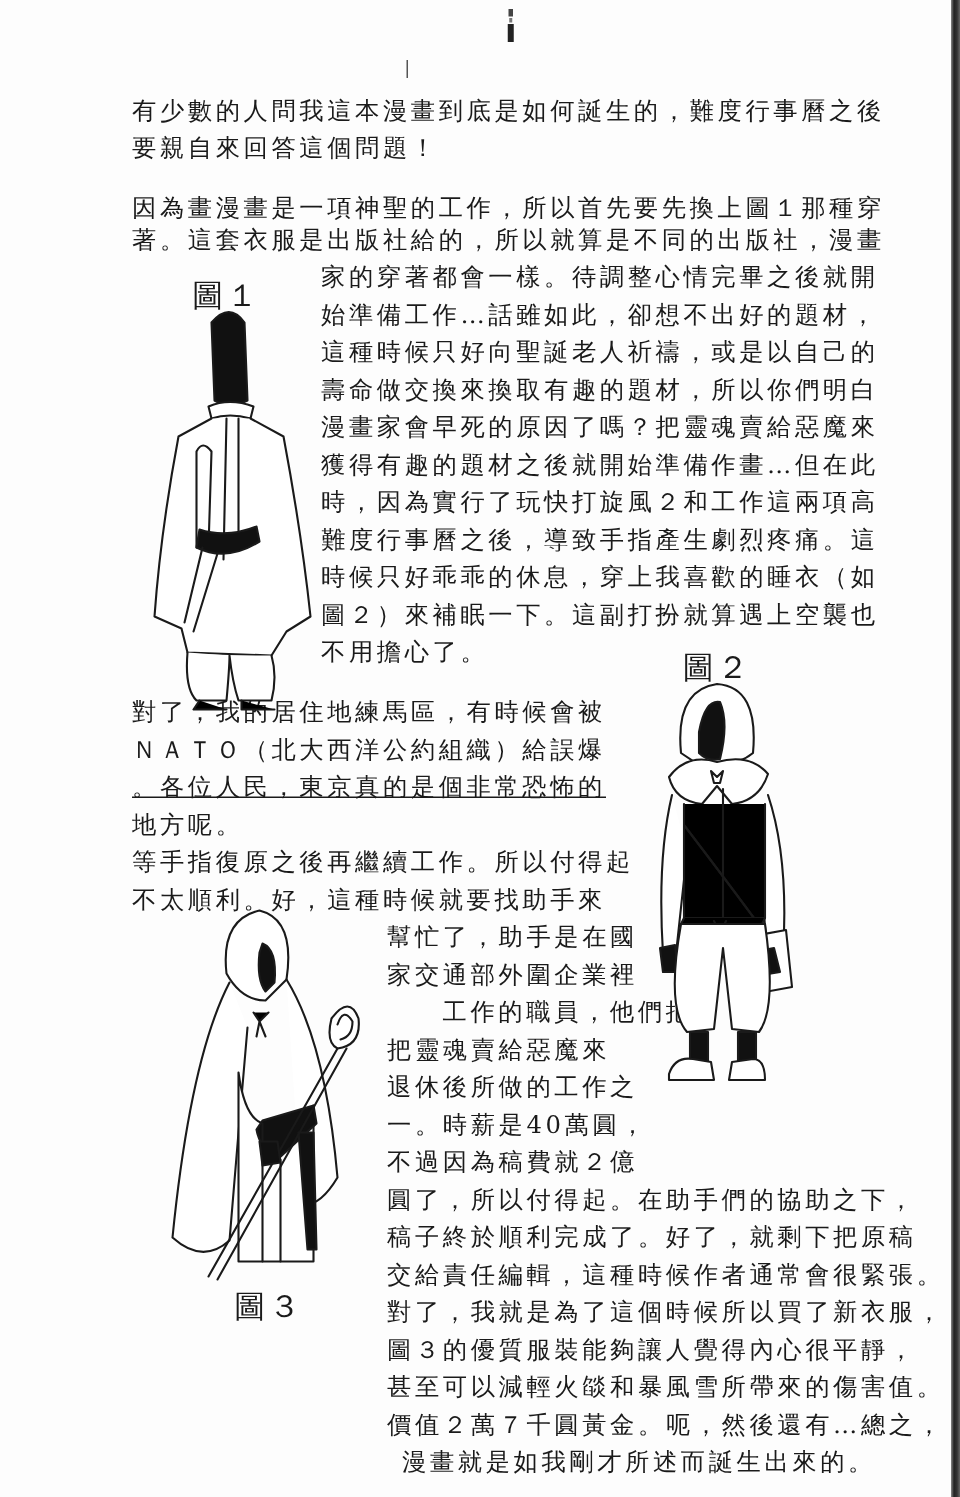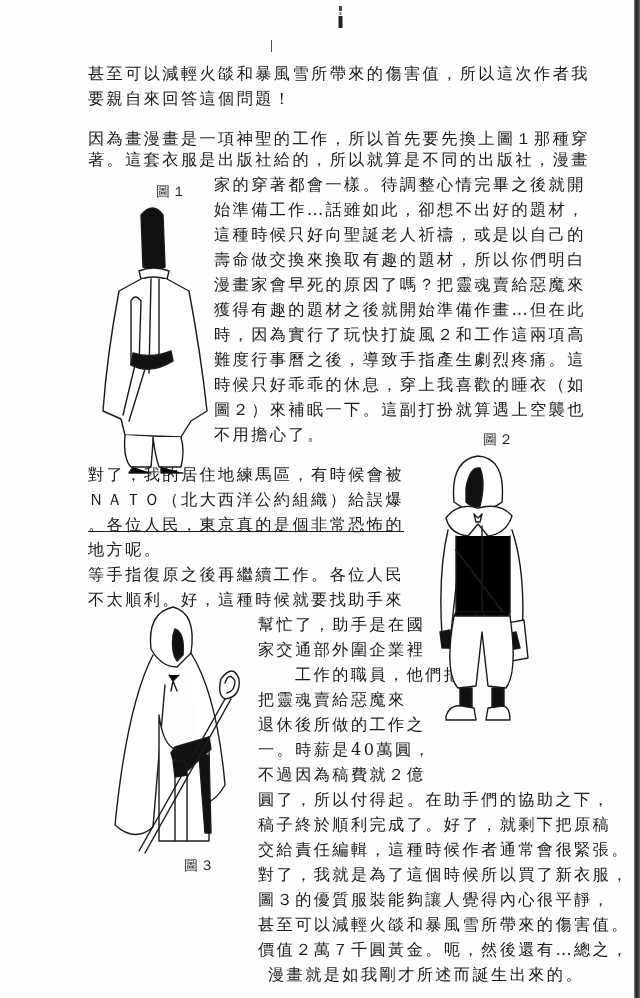--- a/index.html
+++ b/index.html
@@ -11,38 +11,38 @@
   }
   .page-mark { position: absolute; left: 338px; top: 6px; width: 6px; height: 22px; }
   .page-tick { position: absolute; left: 271px; top: 40px; width: 1px; height: 12px; background: #555; }
   .right-edge { position: absolute; left: 634px; top: 0; width: 6px; height: 998px;
     background: linear-gradient(to right, #888 0, #222 2px, #333 4px, #666 6px); }
   .line {
     position: absolute; white-space: nowrap;
     font-size: 16.2px; line-height: 24px; letter-spacing: 2.4px;
   }
   .fig-label {
-    position: absolute; font-size: 14px; letter-spacing: 2px; white-space: nowrap; margin-left: 28px;
+    position: absolute; font-size: 21px; letter-spacing: 2px; white-space: nowrap;
   }
   svg.fig { position: absolute; overflow: visible; }
   svg.fig * { stroke: #1a1a1a; stroke-width: 1.4; stroke-linejoin: round; stroke-linecap: round; }
 </style>
 </head>
 <body>
 
 <svg class="page-mark" viewBox="0 0 6 22">
   <rect x="1" y="0" width="3" height="5" fill="#444"></rect>
   <rect x="1.5" y="6" width="2" height="3" fill="#777"></rect>
   <rect x="0.5" y="10" width="4" height="12" fill="#222"></rect>
 </svg>
 <div class="page-tick"></div>
 <div class="right-edge"></div>
 
 <div>
-  <div class="line" style="left:88px;top:62px;">甚至可以減輕火燄和暴風雪所帶來的傷害值，所以這次作者我</div>
+  <div class="line" style="left:88px;top:62px;">有少數的人問我這本漫畫到底是如何誕生的，難度行事曆之後</div>
   <div class="line" style="left:88px;top:87px;">要親自來回答這個問題！</div>
 </div>
 
 <div>
   <div class="line" style="left:88px;top:127px;">因為畫漫畫是一項神聖的工作，所以首先要先換上圖１那種穿</div>
   <div class="line" style="left:88px;top:148px;">著。這套衣服是出版社給的，所以就算是不同的出版社，漫畫</div>
   <div class="line" style="left:214px;top:173px;">家的穿著都會一樣。待調整心情完畢之後就開</div>
   <div class="line" style="left:214px;top:198px;">始準備工作…話雖如此，卻想不出好的題材，</div>
   <div class="line" style="left:214px;top:223px;">這種時候只好向聖誕老人祈禱，或是以自己的</div>
   <div class="line" style="left:214px;top:248px;">壽命做交換來換取有趣的題材，所以你們明白</div>
@@ -56,21 +56,21 @@
 </div>
 
 <div>
   <div class="line" style="left:88px;top:463px;">對了，我的居住地練馬區，有時候會被</div>
   <div class="line" style="left:88px;top:488px;">ＮＡＴＯ（北大西洋公約組織）給誤爆</div>
   <div class="line" style="left:88px;top:513px;text-decoration:underline;">。各位人民，東京真的是個非常恐怖的</div>
   <div class="line" style="left:88px;top:538px;">地方呢。</div>
 </div>
 
 <div>
-  <div class="line" style="left:88px;top:563px;">等手指復原之後再繼續工作。各位人民</div>
+  <div class="line" style="left:88px;top:563px;">等手指復原之後再繼續工作。所以付得起</div>
   <div class="line" style="left:88px;top:588px;">不太順利。好，這種時候就要找助手來</div>
   <div class="line" style="left:258px;top:613px;">幫忙了，助手是在國</div>
   <div class="line" style="left:258px;top:638px;">家交通部外圍企業裡</div>
   <div class="line" style="left:258px;top:663px;margin-left:37px;">工作的職員，他們把</div>
   <div class="line" style="left:258px;top:688px;">把靈魂賣給惡魔來</div>
   <div class="line" style="left:258px;top:713px;">退休後所做的工作之</div>
   <div class="line" style="left:258px;top:738px;">一。時薪是40萬圓，</div>
   <div class="line" style="left:258px;top:763px;">不過因為稿費就２億</div>
   <div class="line" style="left:258px;top:788px;">圓了，所以付得起。在助手們的協助之下，</div>
   <div class="line" style="left:258px;top:813px;">稿子終於順利完成了。好了，就剩下把原稿</div>

